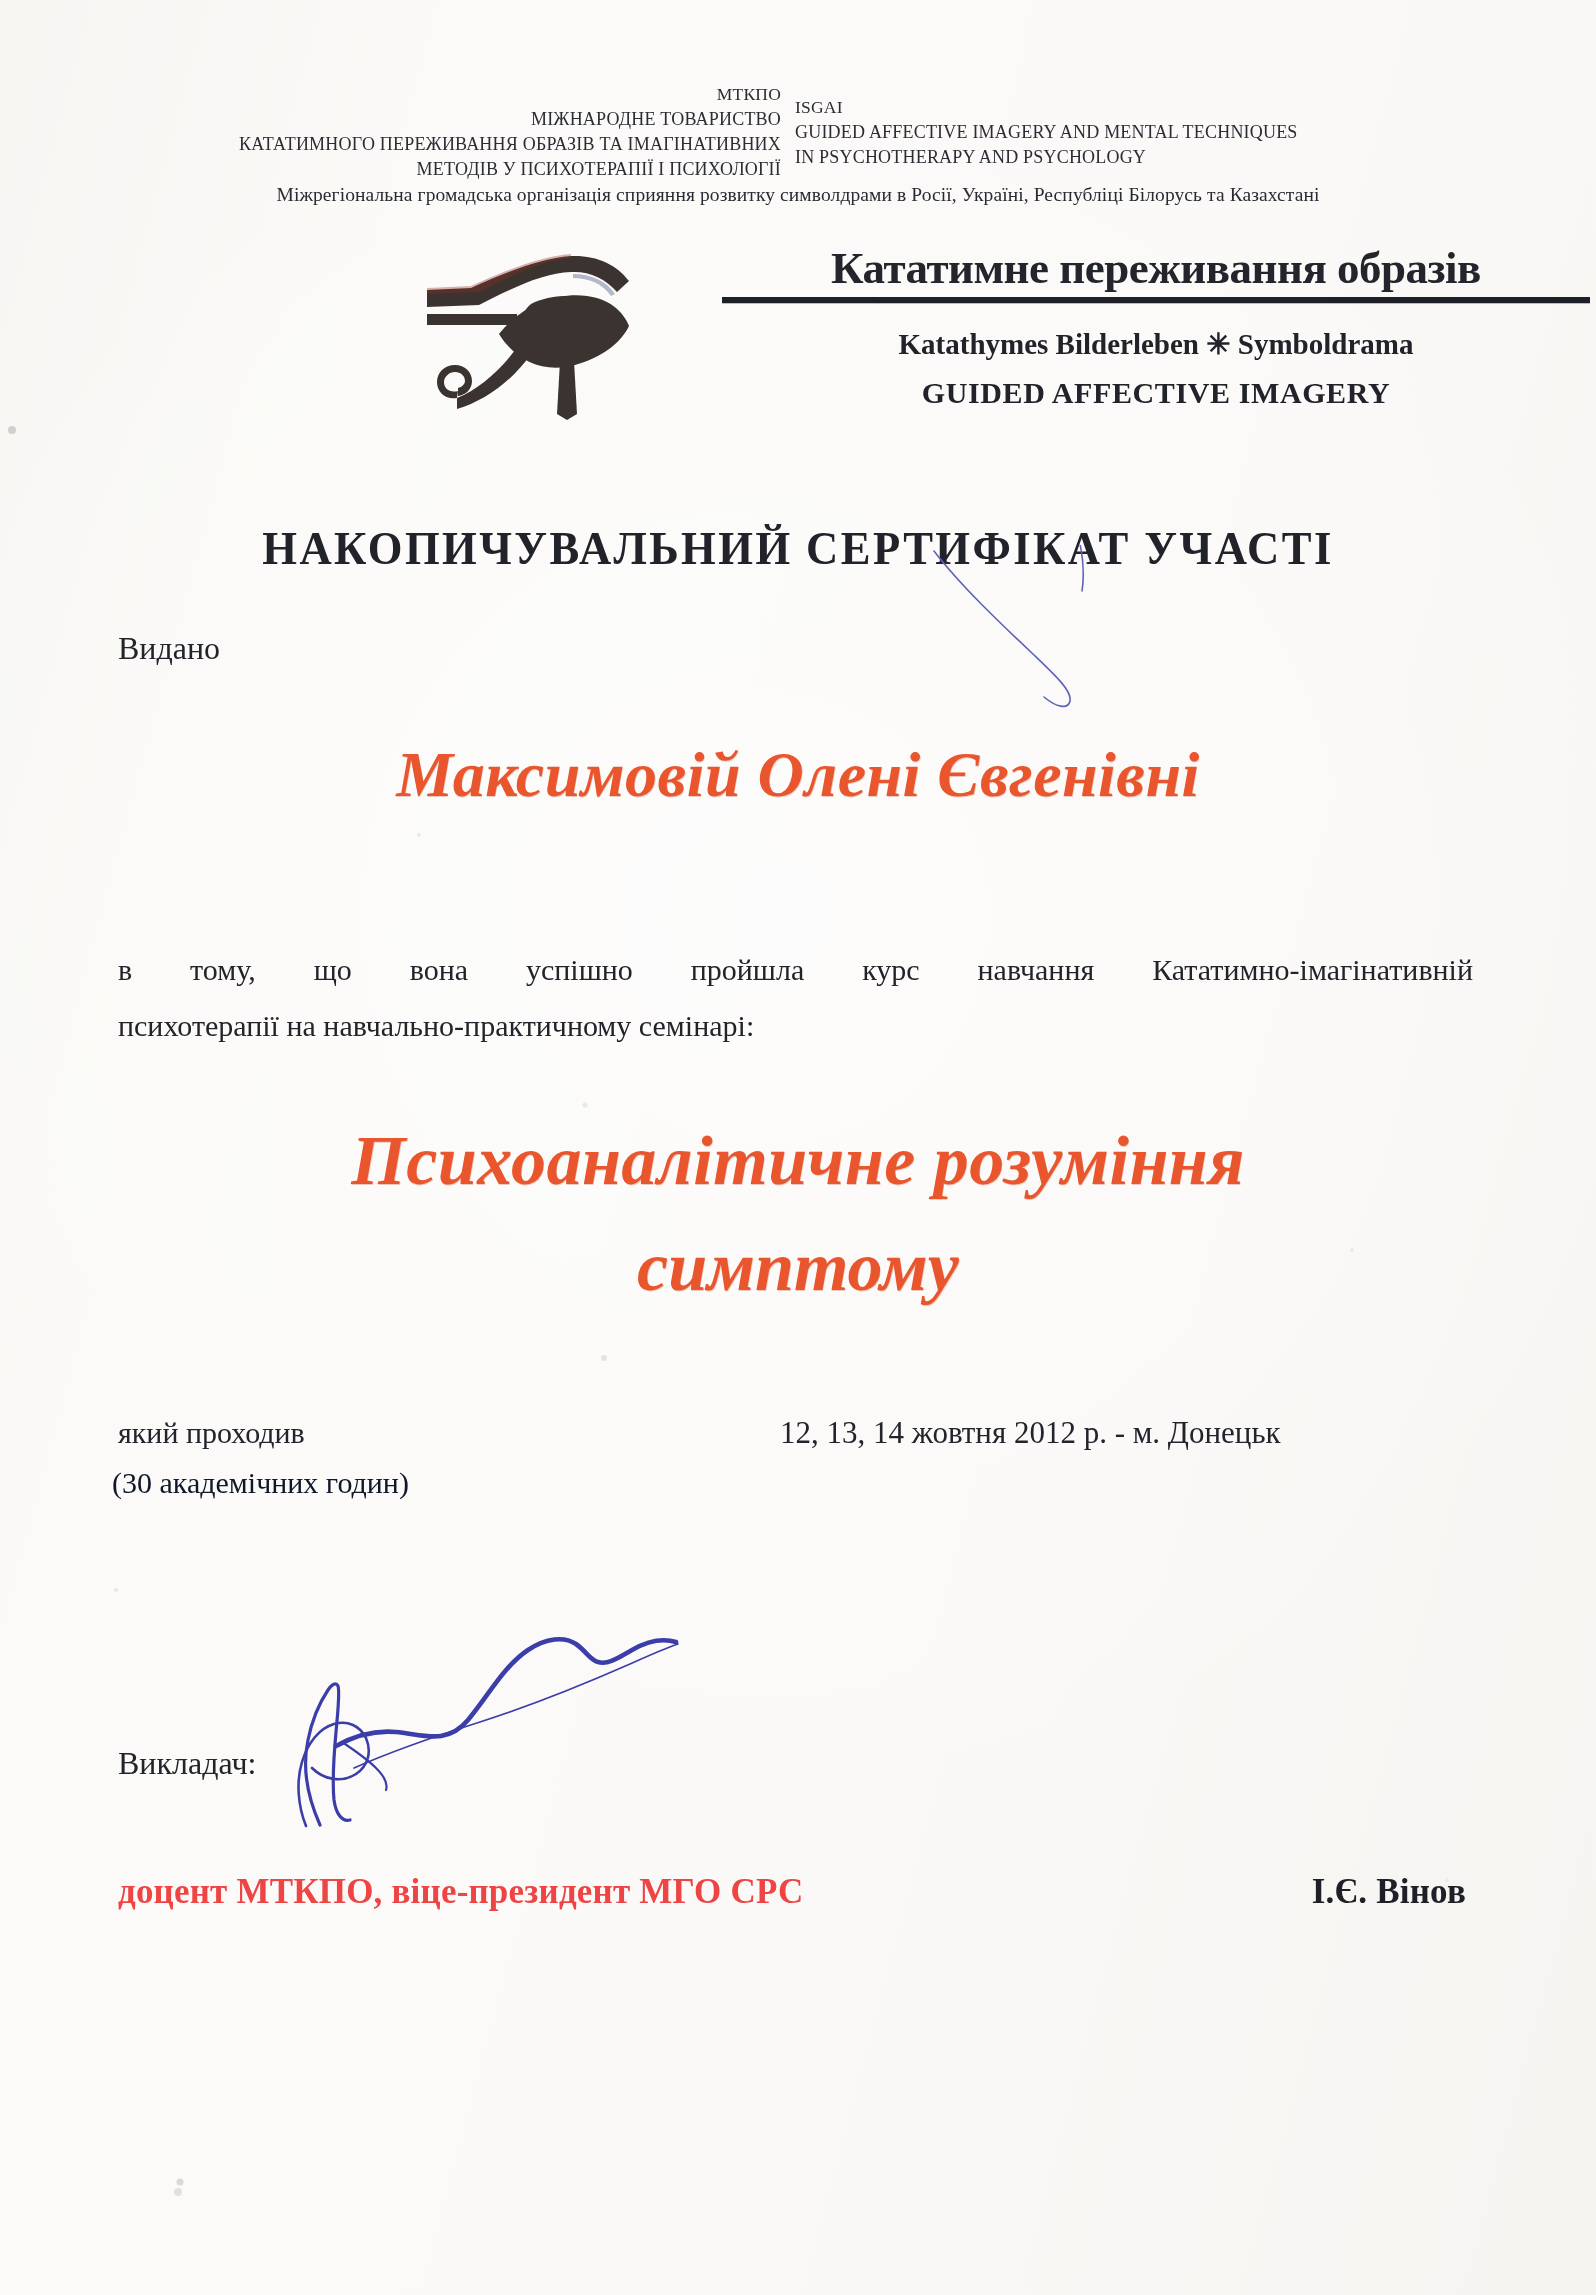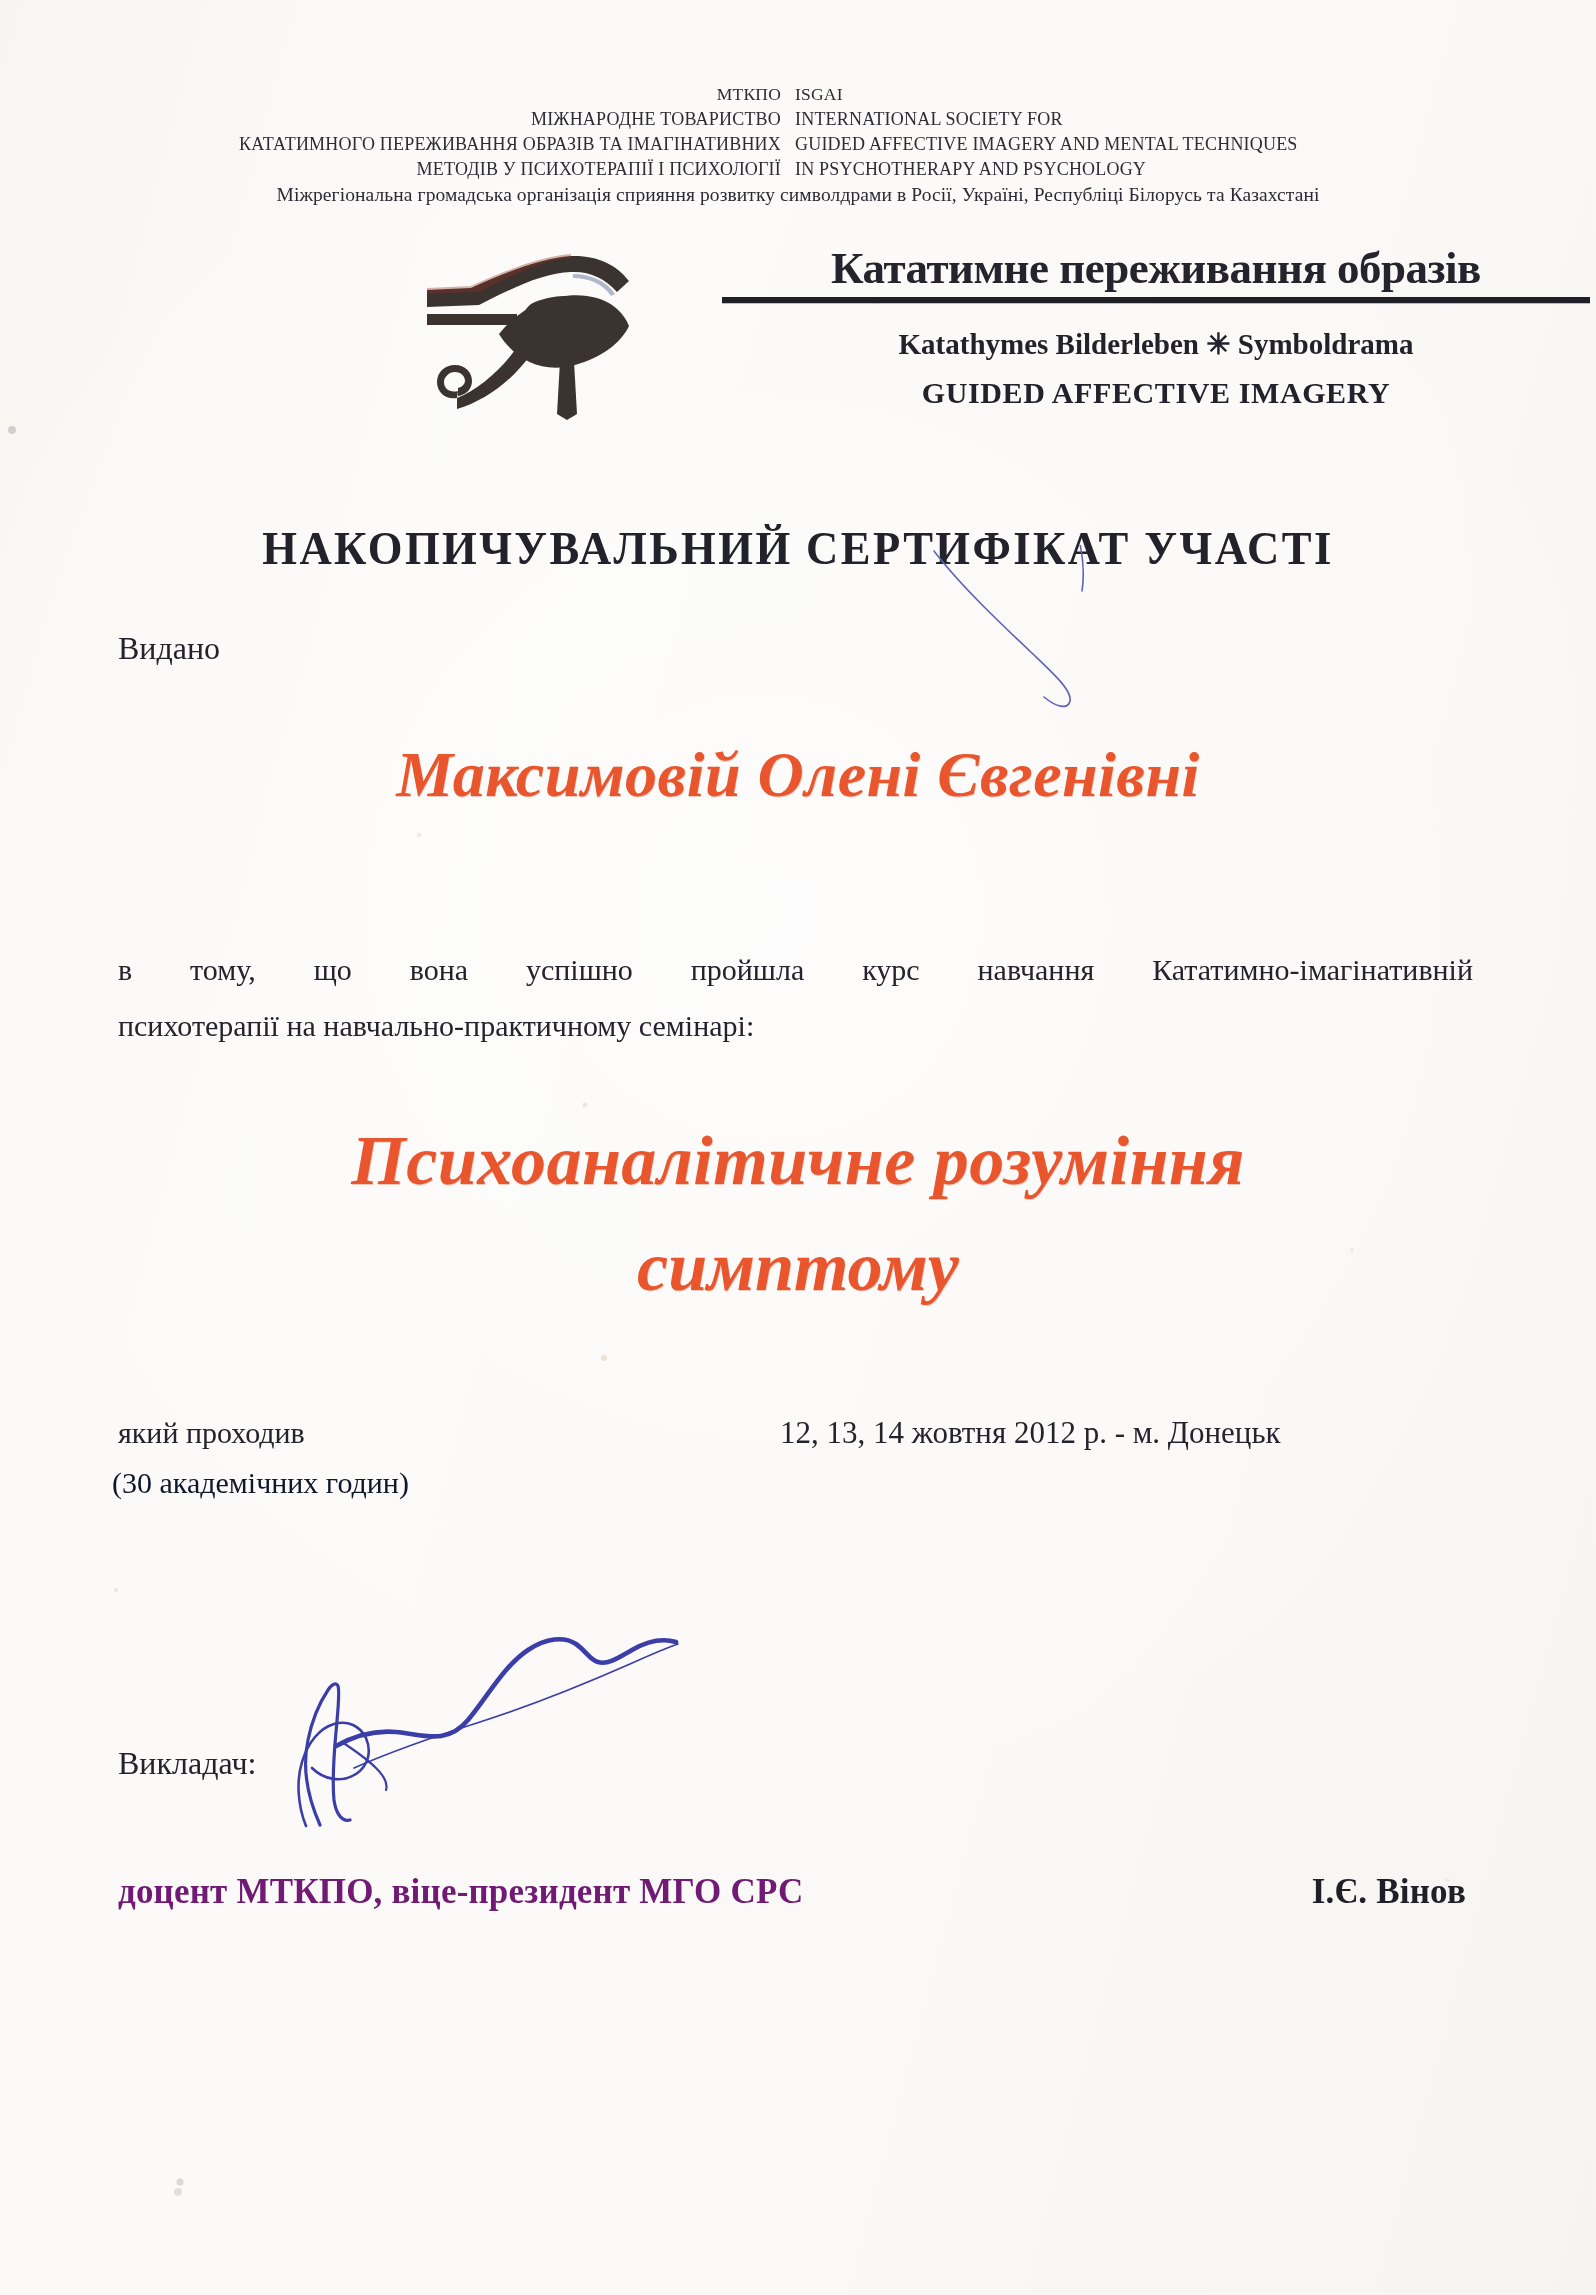--- a/index.html
+++ b/index.html
@@ -289,21 +289,21 @@
     pointer-events: none;
   }
 
   #signer-title {
     position: absolute;
     top: 1872px;
     left: 118px;
     font-family: "Liberation Serif", serif;
     font-weight: bold;
     font-size: 35px;
-    color: #701a75;
+    color: #ef4444;
     letter-spacing: 0.2px;
   }
   #signer-name {
     position: absolute;
     top: 1872px;
     right: 130px;
     font-family: "Liberation Serif", serif;
     font-weight: bold;
     font-size: 35px;
     color: #1f1f28;
@@ -335,21 +335,20 @@
     <div id="masthead">
       <div class="mast-cols">
         <div class="mast-col-left">
           <div class="mast-line tiny">МТКПО</div>
           <div class="mast-line small">МІЖНАРОДНЕ ТОВАРИСТВО</div>
           <div class="mast-line small">КАТАТИМНОГО  ПЕРЕЖИВАННЯ ОБРАЗІВ  ТА ІМАГІНАТИВНИХ</div>
           <div class="mast-line small">МЕТОДІВ У ПСИХОТЕРАПІЇ І ПСИХОЛОГІЇ</div>
         </div>
         <div class="mast-col-right">
           <div class="mast-line tiny">ISGAI</div>
-          <div class="mast-line small">INTERNATIONAL SOCIETY FOR</div>
           <div class="mast-line small">GUIDED AFFECTIVE IMAGERY AND MENTAL TECHNIQUES</div>
           <div class="mast-line small">IN PSYCHOTHERAPY AND PSYCHOLOGY</div>
         </div>
       </div>
     </div>
 
     <div id="mast-footline">Міжрегіональна  громадська  організація сприяння розвитку символдрами  в  Росії, Україні, Республіці Білорусь та Казахстані</div>
 
     <div id="logoblock">
 

